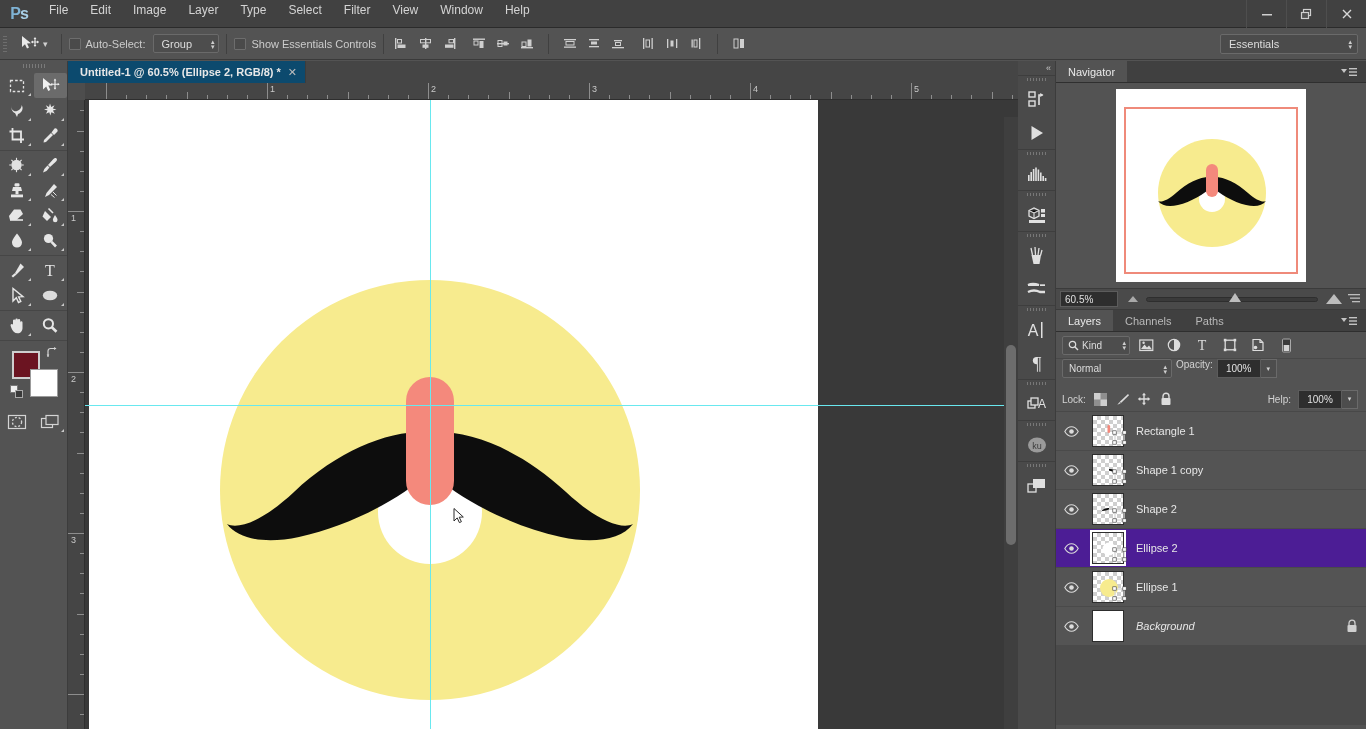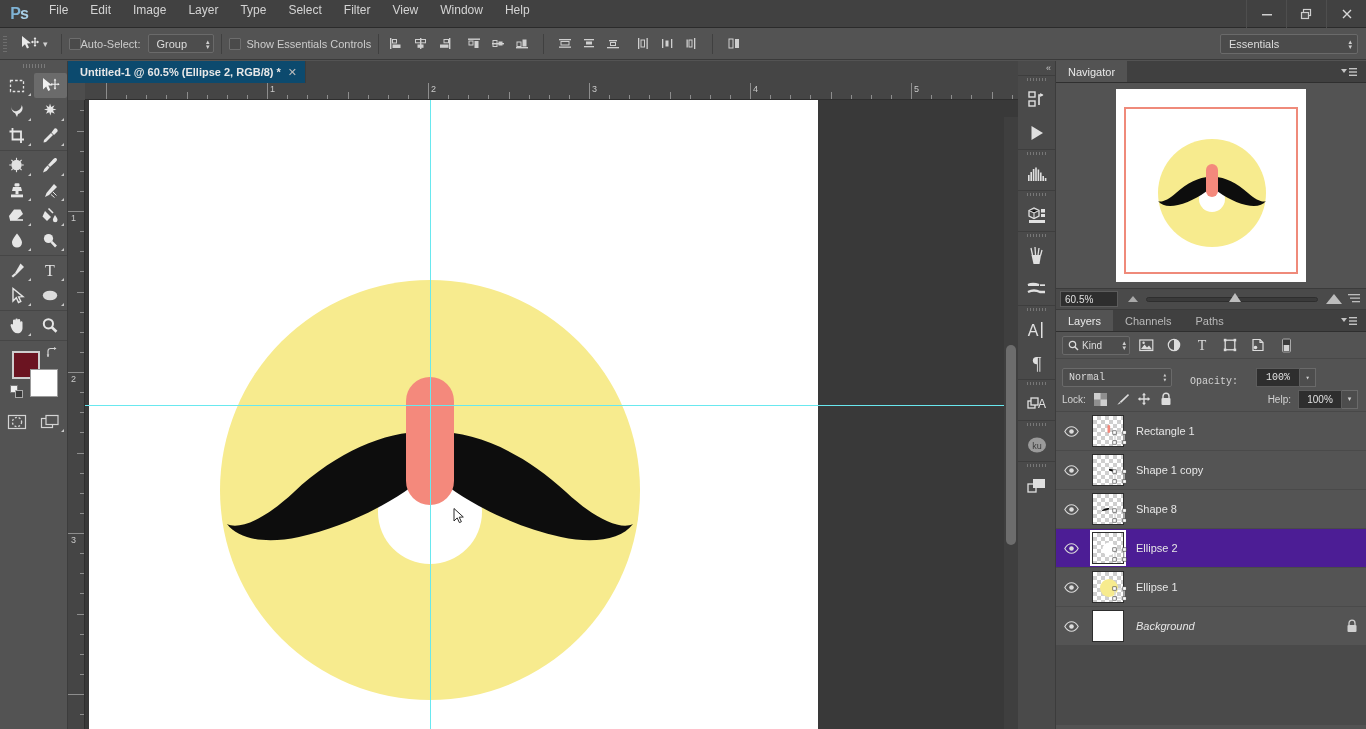--- a/index.html
+++ b/index.html
@@ -216,21 +216,21 @@
   .filter-row {
     height: 27px; display: flex; align-items: center; gap: 4px; padding: 0 6px;
     border-bottom: 1px solid #484848;
   }
   .kind-select {
     width: 68px; height: 19px; background: #4d4d4d; border: 1px solid #6a6a6a; border-radius: 2px;
     display: flex; align-items: center; gap: 3px; padding: 0 3px 0 5px; font-size: 10px; color: #dcdcdc;
   }
   .fbtn { width: 24px; height: 21px; display: flex; align-items: center; justify-content: center; }
   .blend-row {
-    height: 28px; display: flex; align-items: flex-end; gap: 18px; padding: 0 6px; font-family: Liberation Mono, monospace;
+    height: 28px; display: flex; align-items: flex-start; gap: 4px; padding: 0 6px;
   }
   .blend-select {
     width: 110px; height: 19px; background: #4d4d4d; border: 1px solid #6a6a6a; border-radius: 2px;
     display: flex; align-items: center; justify-content: space-between; padding: 0 4px 0 6px;
     font-size: 10px; color: #dcdcdc;
   }
   .mini-label { font-size: 10px; color: #d2d2d2; }
   .num-field {
     height: 19px; background: #2e2e2e; border: 1px solid #5c5c5c; display: flex; align-items: center;
     padding: 0 6px; font-size: 10px; color: #e2e2e2; min-width: 44px; justify-content: center;
@@ -313,21 +313,21 @@
     <div class="obar-tool">
       <svg width="20" height="18" viewBox="0 0 20 18">
         <path d="M2 1 L2 12 L5 9.3 L7 13.5 L9 12.6 L7 8.5 L11 8.3 Z" fill="#e8e8e8"></path>
         <path d="M15 3 L15 11 M11.5 7 L18.5 7" stroke="#e8e8e8" stroke-width="1.2"></path>
         <path d="M15 2 L13.6 4 L16.4 4 Z M15 12 L13.6 10 L16.4 10 Z M11 7 L13 5.6 L13 8.4 Z M19 7 L17 5.6 L17 8.4 Z" fill="#e8e8e8"></path>
       </svg>
       <span style="color:#d0d0d0;font-size:9px;">▾</span>
     </div>
     <div class="obar-sep"></div>
     <div class="chk"></div>
-    <span class="obar-label" style="">Auto-Select:</span>
+    <span class="obar-label" style="margin-left:5px;">Auto-Select:</span>
     <div class="select-box" style="margin-left:8px;">
       <span>Group</span>
       <span class="spin">
           <span>▴</span>
           <span>▾</span>
         </span>
     </div>
     <div class="obar-sep"></div>
     <div class="chk"></div>
     <span class="obar-label" style="margin-left:5px;">Show Essentials Controls</span>
@@ -1150,21 +1150,21 @@
               <svg class="vector-badge" viewBox="0 0 15 15" style="position: absolute; right: 3px; bottom: 2px; width: 15px; height: 15px;">
                 <rect x="3" y="3" width="9" height="9" fill="none" stroke="#d8d8d8" stroke-width="1.3"></rect>
                 <g fill="#ffffff" stroke="#3a3a3a" stroke-width="0.6">
                   <rect x="0.8" y="0.8" width="3.4" height="3.4"></rect>
                   <rect x="10.8" y="0.8" width="3.4" height="3.4"></rect>
                   <rect x="0.8" y="10.8" width="3.4" height="3.4"></rect>
                   <rect x="10.8" y="10.8" width="3.4" height="3.4"></rect>
                 </g>
               </svg>
             </div>
-            <div class="layer-name">Shape 8</div>
+            <div class="layer-name">Shape 2</div>
             <div class="layer-lock-ico"></div>
           </div>
           <div class="layer-row selected">
             <div class="eye-cell">
               <svg width="15" height="11" viewBox="0 0 15 11">
                 <path d="M7.5 0.8 C11.5 0.8 14.2 5.5 14.2 5.5 C14.2 5.5 11.5 10.2 7.5 10.2 C3.5 10.2 0.8 5.5 0.8 5.5 C0.8 5.5 3.5 0.8 7.5 0.8 Z" fill="none" stroke="#dcdcdc" stroke-width="1.1"></path>
                 <circle cx="7.5" cy="5.5" r="2.3" fill="#dcdcdc"></circle>
               </svg>
             </div>
             <div class="thumb-wrap">

